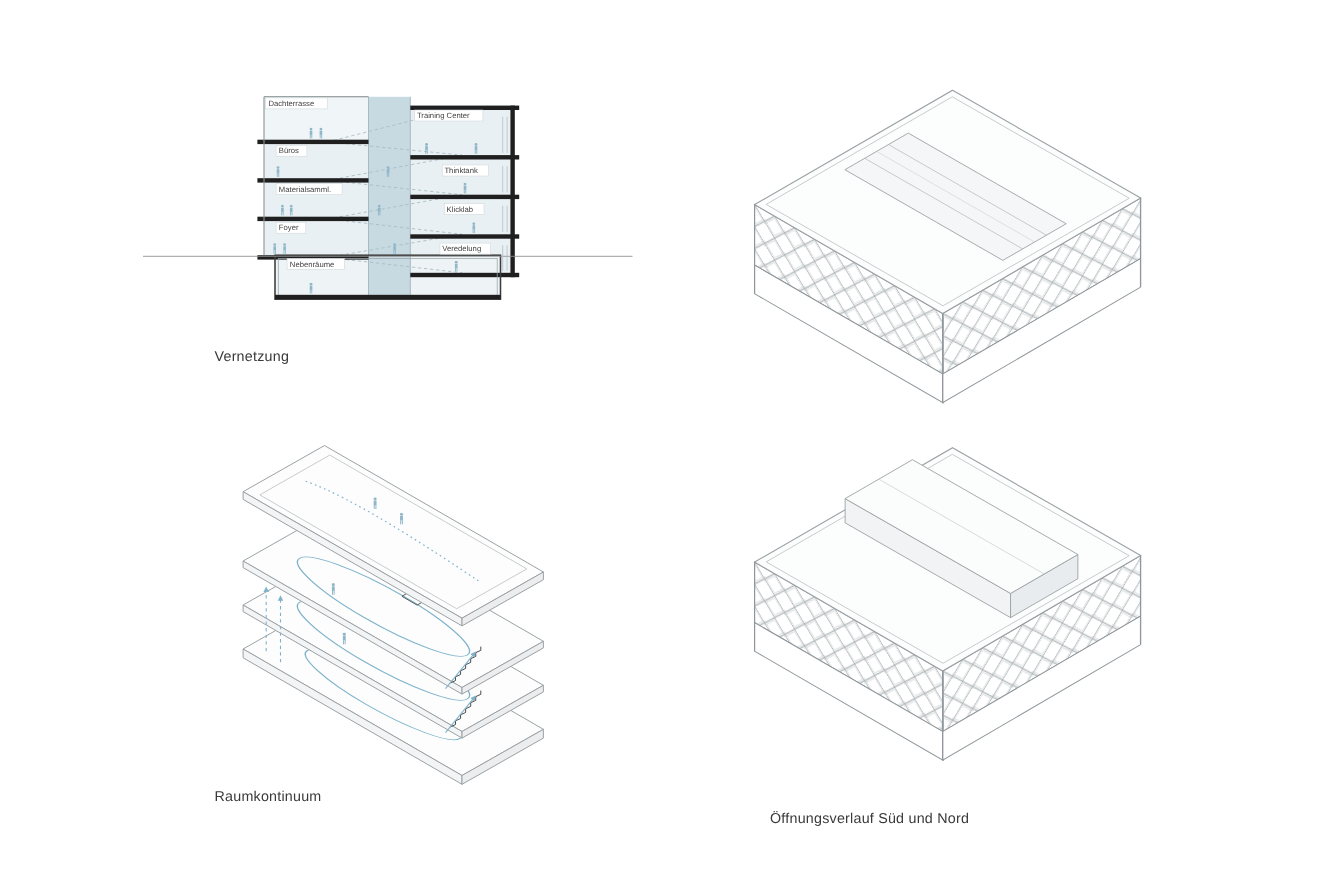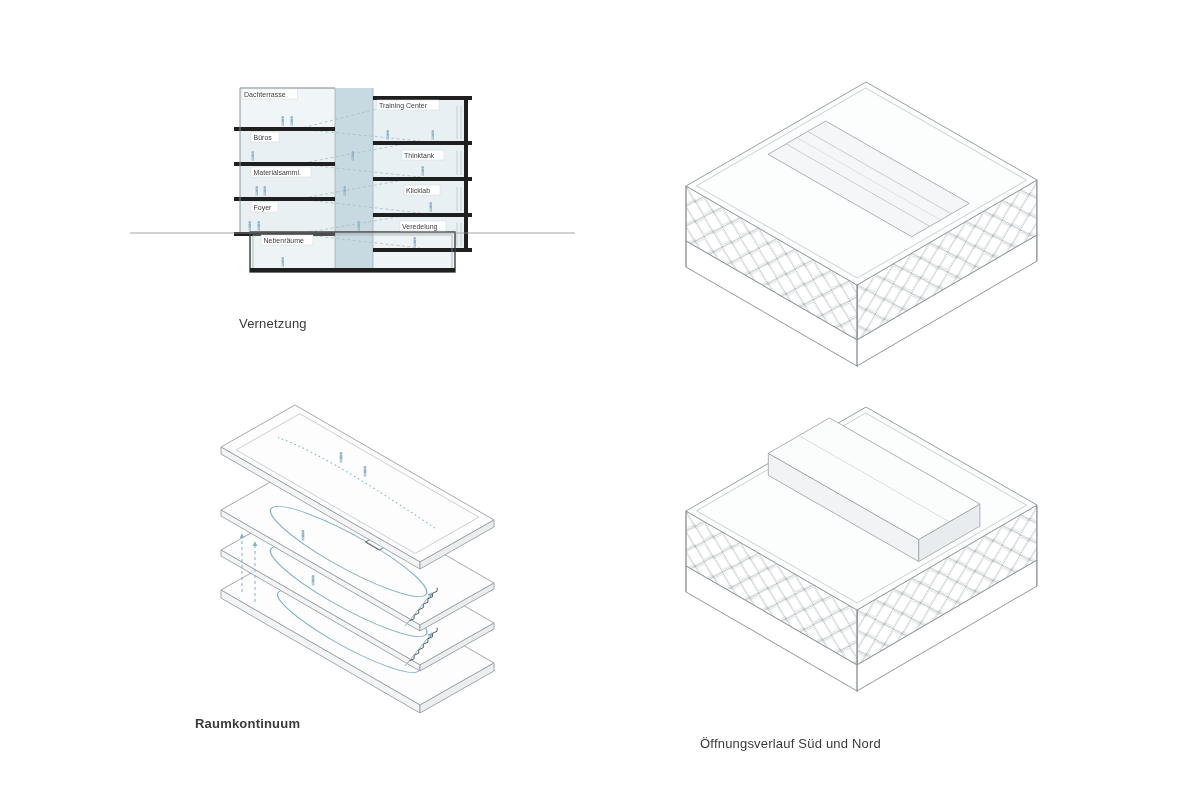--- a/index.html
+++ b/index.html
@@ -286,17 +286,17 @@
       <line x1="148.9" y1="50.6" x2="299.3" y2="136.8" stroke="#c5cacc" stroke-width="0.6"></line>
     </g>
 
     <g stroke="#8f969a" stroke-width="1">
       <line x1="207" y1="225" x2="207" y2="306"></line>
       <line x1="387" y1="120" x2="387" y2="201"></line>
       <line x1="36" y1="126" x2="36" y2="207"></line>
     </g>
   </svg>
 
-  <div class="caption" style="left:195px;top:316px;margin-left:44px;">Vernetzung</div>
-  <div class="caption" style="left:195px;top:716px;font-weight:bold;">Raumkontinuum</div>
+  <div class="caption" style="left:195px;top:316px;">Vernetzung</div>
+  <div class="caption" style="left:195px;top:716px;">Raumkontinuum</div>
   <div class="caption" style="left:700px;top:736px;">Öffnungsverlauf Süd und Nord</div>
 
 </div>
 
 </body></html>

